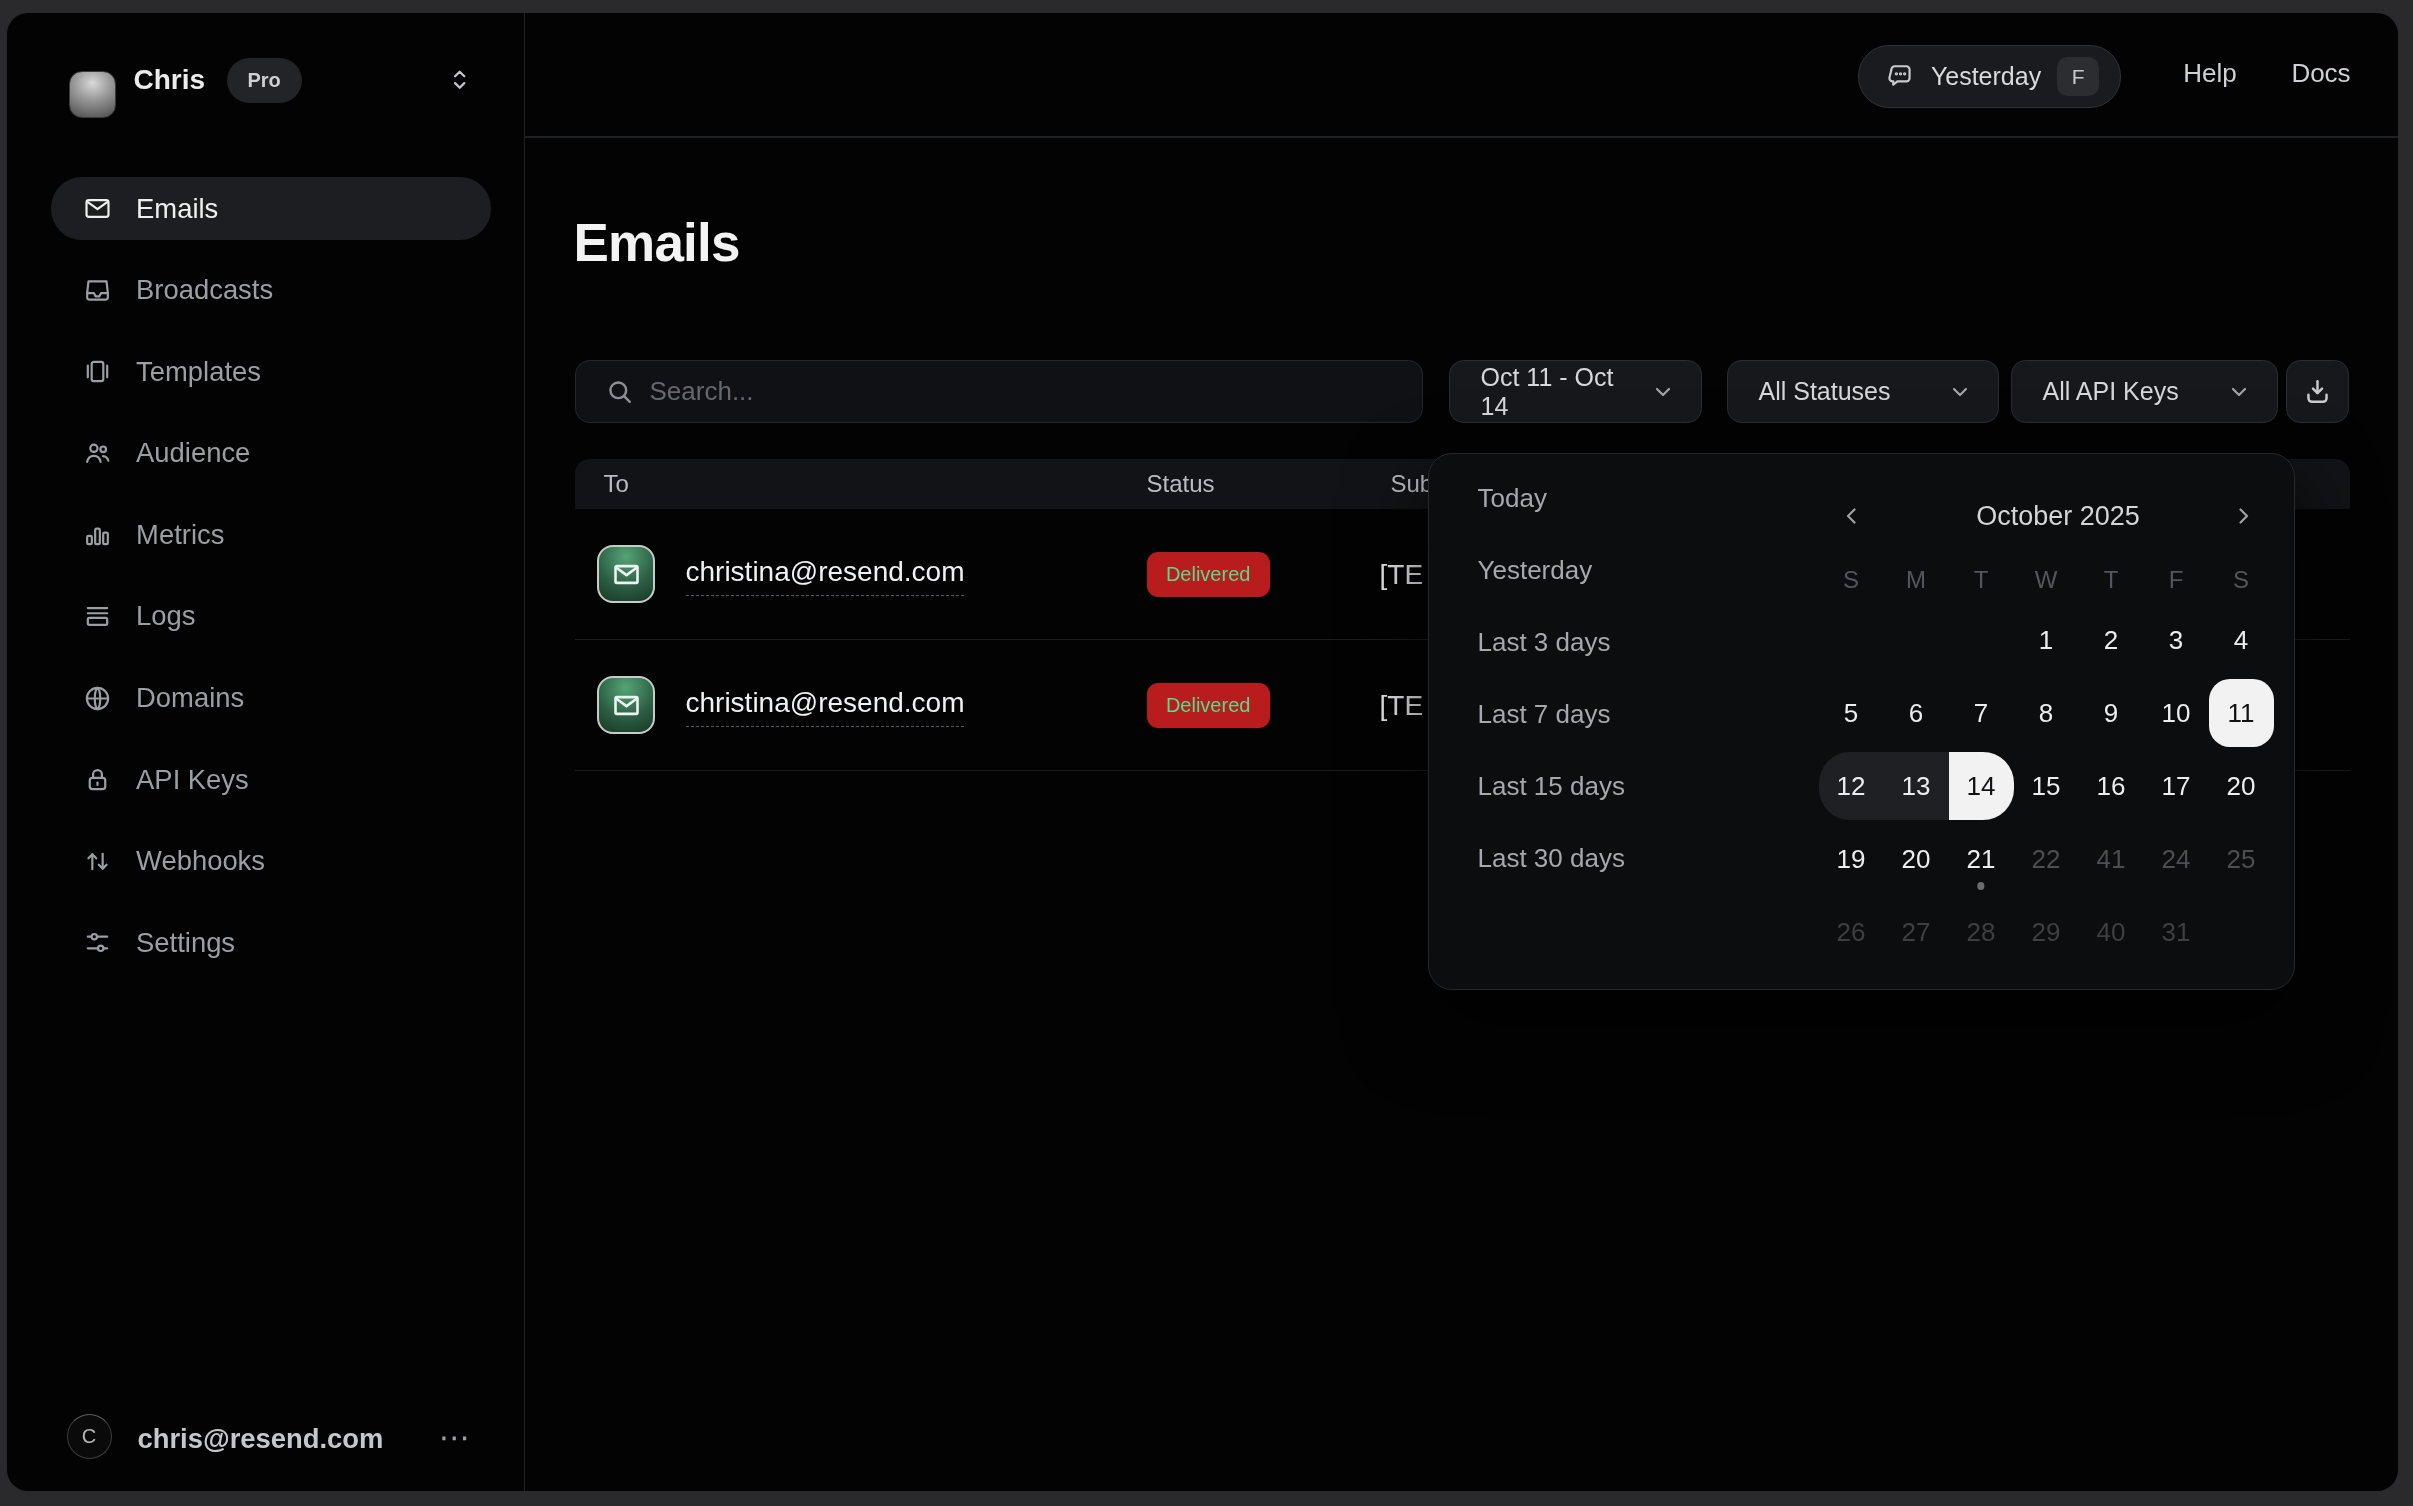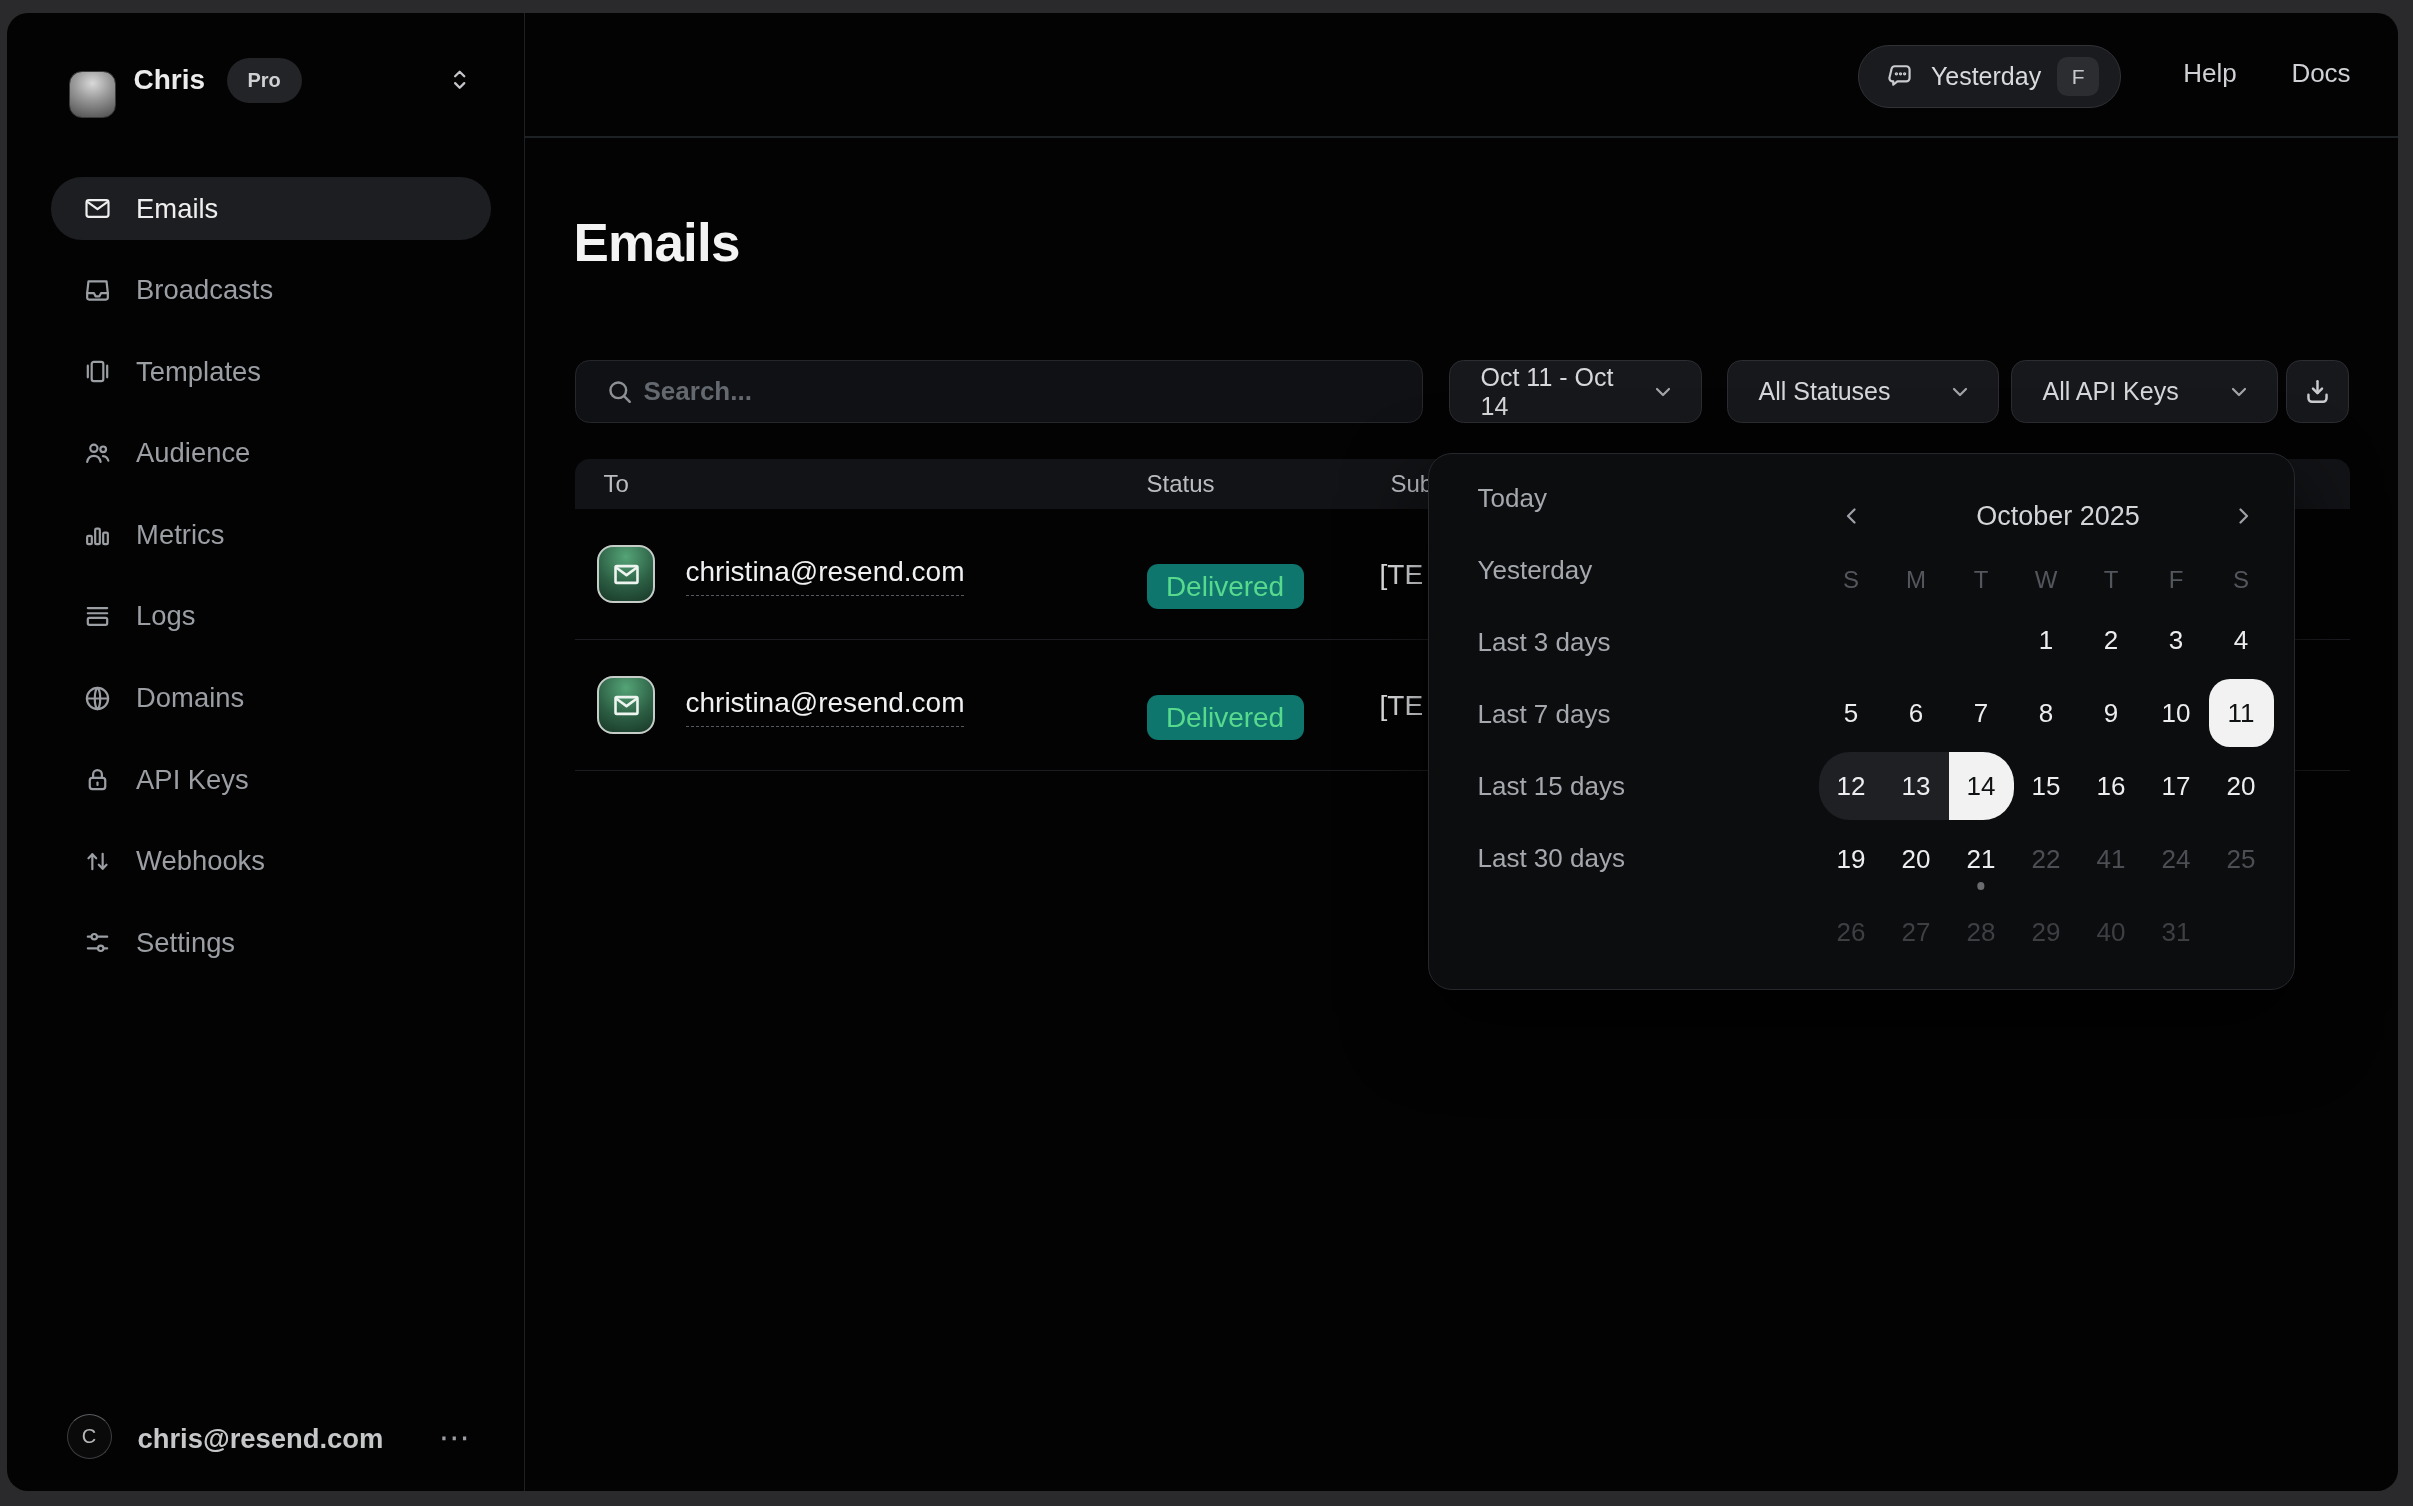--- a/index.html
+++ b/index.html
@@ -45,22 +45,22 @@
     color:#c7c9cc; font-size:21px; display:flex; align-items:center; justify-content:center; }
   #feedback-btn svg { width:29px; height:29px; color:#c9cbce; }
   #help-link { left:2167px; top:45px; width:73px; font-size:26px; color:#cfd1d4; text-align:center; }
   #docs-link { left:2276px; top:45px; width:77px; font-size:26px; color:#cfd1d4; text-align:center; }
   
   #page-title { left:567px; top:199px; font-size:53px; font-weight:bold; color:#f3f3f3;
     letter-spacing:-0.8px; }
   #search-box { left:568px; top:347px; width:848px; height:63px; border-radius:14.5px;
     background:#101114; border:1.6px solid #25272b; display:flex; align-items:center; }
   #search-box svg { width:29px; height:29px; margin-left:29px; color:#8d9095; }
-  #search-input { flex:1; margin-left:10px; background:transparent; border:none; outline:none;
-    font-size:26px; color:#e8e8e8; font-family:"Liberation Sans", sans-serif;font-weight:bold; }
+  #search-input { flex:1; margin-left:16px; background:transparent; border:none; outline:none;
+    font-size:26px; color:#e8e8e8; font-family:"Liberation Sans", sans-serif; }
   #search-input::placeholder { color:#64686f; }
   .filter-pill { position:absolute; top:347px; height:63px; border-radius:14.5px;
     background:#17181b; border:1.6px solid #2b2d32; display:flex; align-items:center;
     justify-content:space-between; padding:0 26px 0 31px; color:#d6d7d9; font-size:25px; }
   .filter-pill svg { width:24px; height:24px; color:#a2a5aa; margin-left:19.4px; }
   #date-filter { left:1442px; width:253px; }
   #status-filter { left:1720px; width:272px; }
   #apikey-filter { left:2004px; width:267px; }
   #export-btn { left:2279px; top:347px; width:63px; height:63px; border-radius:14.5px;
     background:#17181b; border:1.6px solid #2b2d32; display:flex; align-items:center;
@@ -73,22 +73,22 @@
     font-size:24px; color:#b9bcc1; }
   .row { position:relative; height:131px; border-bottom:1.6px solid #1b1d20; }
   .mail-tile { position:absolute; left:22.6px; top:36px; width:58px; height:58px; border-radius:16px;
     border:2.4px solid #c6cdc9;
     background:radial-gradient(120% 120% at 50% 18%, #55a477 0%, #2c5f44 45%, #0d2016 100%);
     display:flex; align-items:center; justify-content:center; }
   .mail-tile svg { width:31px; height:31px; color:#eef4f0; }
   .row-email { position:absolute; left:111px; top:47px; font-size:28px; color:#f0f1f2;
     border-bottom:1.6px dashed #55585e; padding-bottom:6.5px; }
   .status-badge { position:absolute; left:572px; top:43px; height:45px; padding:0 19.4px;
-    border-radius:11.3px; background:#0f766e; color:#58da8e; font-size:28px;
-    display:flex; align-items:center;margin-top:12px; }
+    border-radius:11.3px; background:#b91c1c; color:#58da8e; font-size:20px;
+    display:flex; align-items:center; }
   .row-subject { position:absolute; left:805px; top:50px; font-size:28px; color:#e9eaec; }
   
   #popover { left:1421px; top:440px; width:867px; height:537px; border-radius:24px;
     background:#0c0d0f; border:1.6px solid #26282d; box-shadow:0 32px 81px rgba(0,0,0,.75);
     z-index:10; }
   #presets { position:absolute; left:49px; top:24px; display:flex; flex-direction:column; gap:32px; }
   .preset { height:40px; display:flex; align-items:center; font-size:26px; color:#a5a8ad;
     white-space:nowrap; }
   .cal-nav-arrow { position:absolute; top:42px; width:40px; height:40px; color:#9ea1a6;
     display:flex; align-items:center; justify-content:center; }

